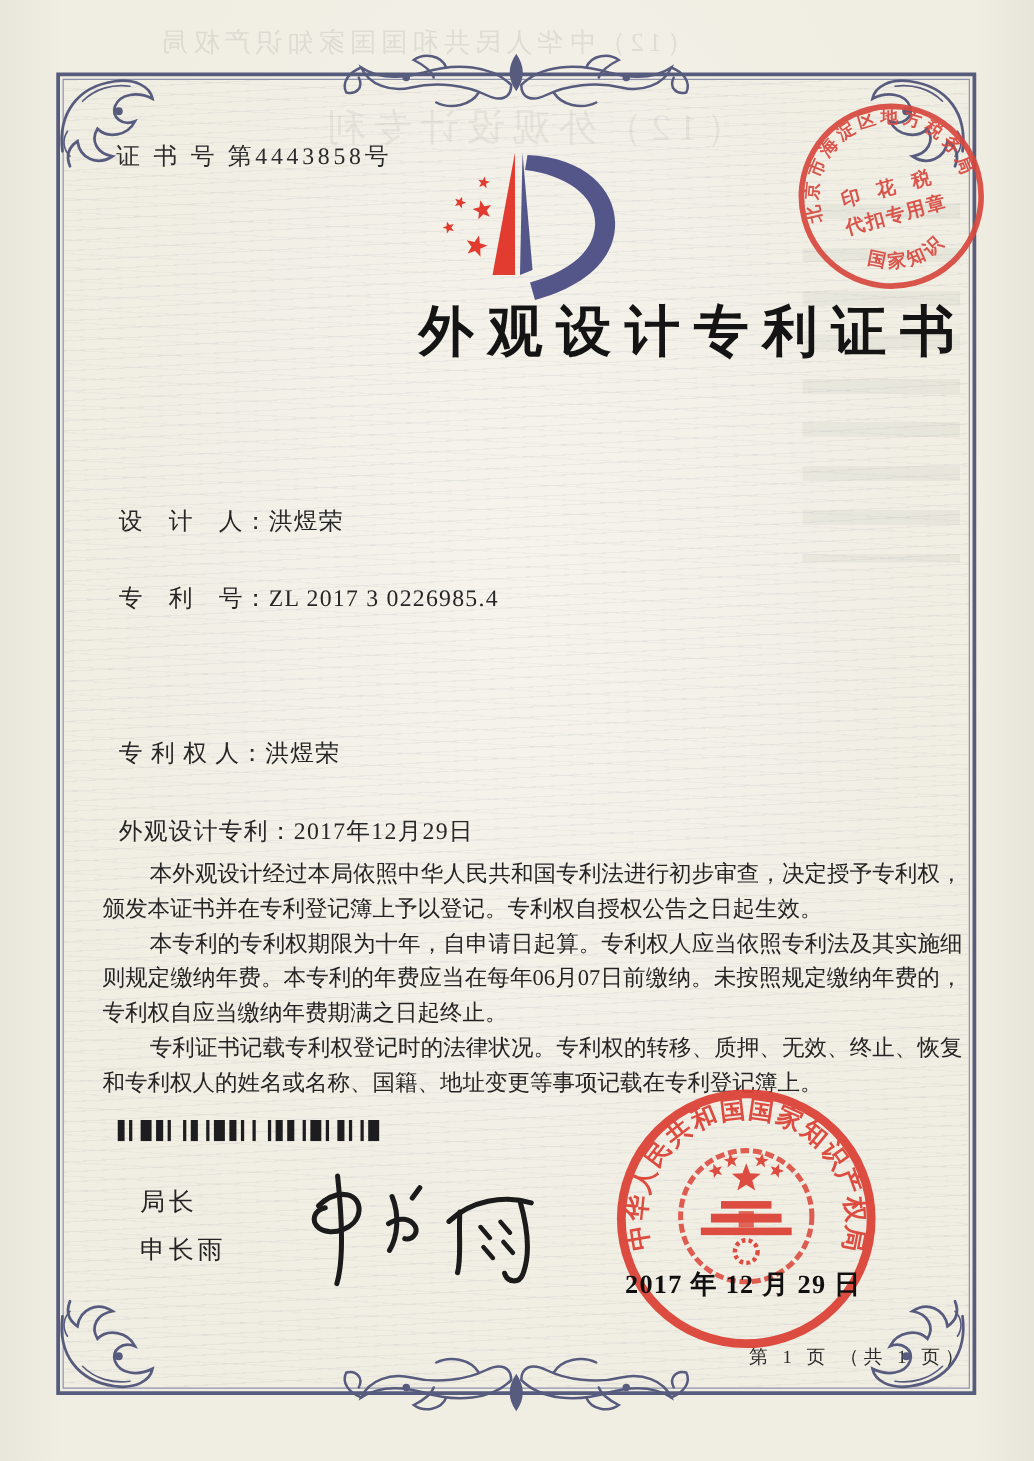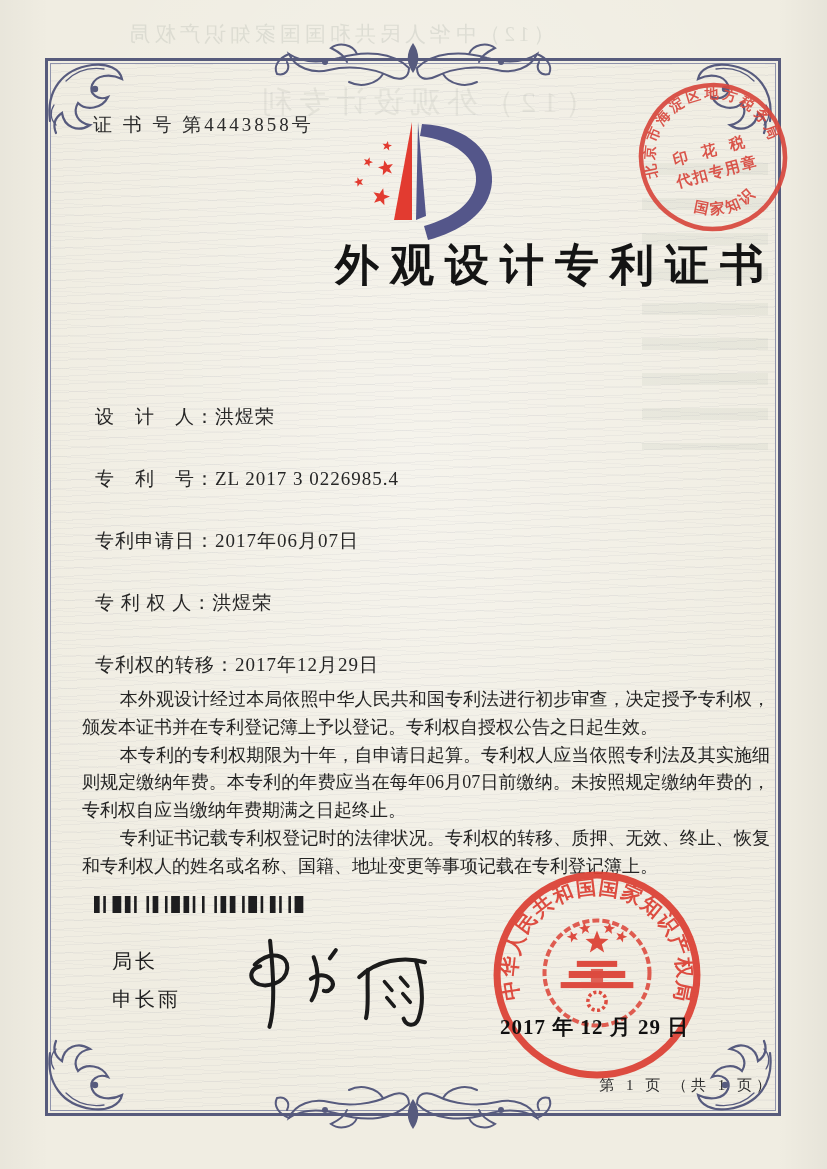--- a/index.html
+++ b/index.html
@@ -106,23 +106,22 @@
     <g fill="#54568a">
       <polygon points="80,2 78,100 88,96"></polygon>
       <path d="M84,4 C132,6 156,34 154,62 C152,94 120,112 90,120 L86,106 C114,98 136,84 138,61 C140,38 116,20 82,16 Z"></path>
     </g>
   </svg>
 
   <div class="title">外观设计专利证书</div>
 
   <div class="field f1"><span>设　计　人：</span><span>洪煜荣</span></div>
   <div class="field f2"><span>专　利　号：</span><span>ZL 2017 3 0226985.4</span></div>
-  <div class="field f3"><span>专利申请日：</span><span>2017年06月07日</span></div>
   <div class="field f4"><span>专 利 权 人：</span><span>洪煜荣</span></div>
-  <div class="field f5"><span>专利权的转移：</span><span>2017年12月29日</span></div>
+  <div class="field f5"><span>外观设计专利：</span><span>2017年12月29日</span></div>
 
   <div class="bodytext">
     <p>本外观设计经过本局依照中华人民共和国专利法进行初步审查，决定授予专利权，颁发本证书并在专利登记簿上予以登记。专利权自授权公告之日起生效。</p>
     <p>本专利的专利权期限为十年，自申请日起算。专利权人应当依照专利法及其实施细则规定缴纳年费。本专利的年费应当在每年06月07日前缴纳。未按照规定缴纳年费的，专利权自应当缴纳年费期满之日起终止。</p>
     <p>专利证书记载专利权登记时的法律状况。专利权的转移、质押、无效、终止、恢复和专利权人的姓名或名称、国籍、地址变更等事项记载在专利登记簿上。</p>
   </div>
 
   <svg id="barcode" class="barcode" width="216" height="17" viewBox="0 0 216 17" preserveAspectRatio="none">
       <rect x="0.00" y="0" width="5.67" height="17" fill="#1d1d1f"></rect>
       <rect x="9.26" y="0" width="2.59" height="17" fill="#1d1d1f"></rect>

